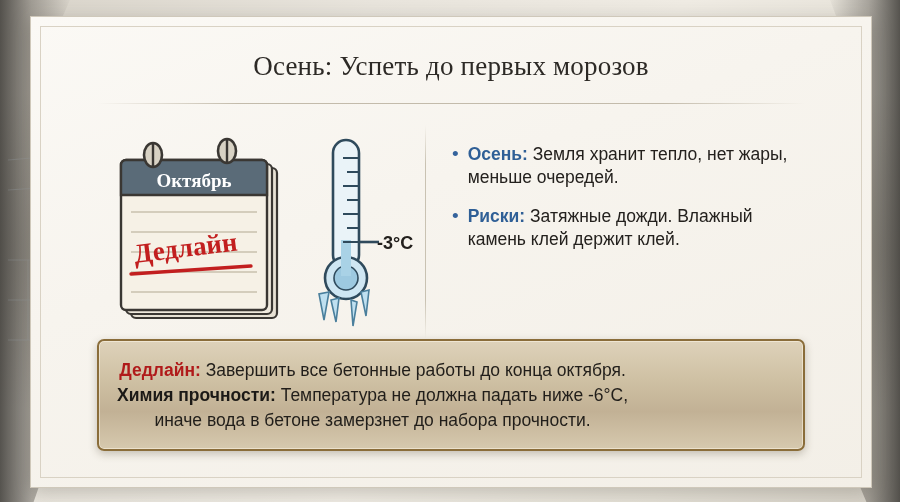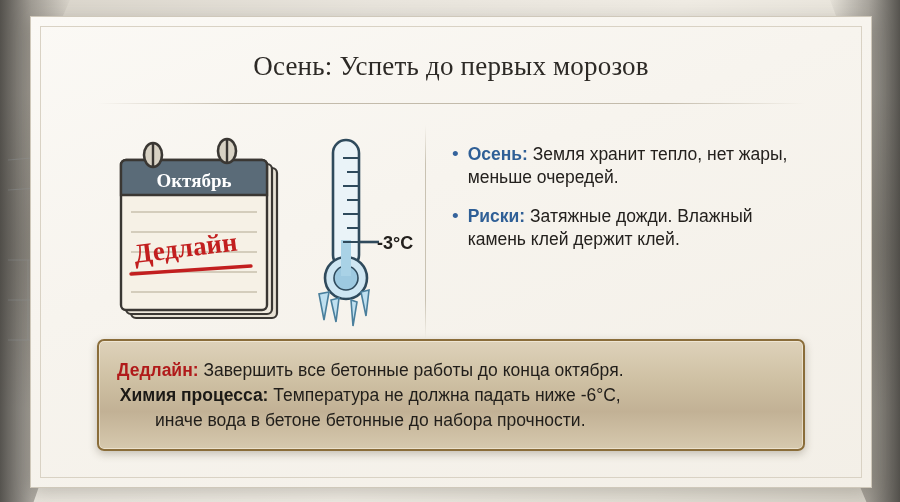--- a/index.html
+++ b/index.html
@@ -311,19 +311,19 @@
           <span class="bullet-dot">•</span>
           <span class="bullet-text"><span class="bullet-label">Риски:</span><span> Затяжные дожди. Влажный камень клей держит клей.</span></span>
         </div>
 
       </div>
     </div>
 
     <div class="banner">
       <div class="banner-inner">
         <span class="kw-red">Дедлайн:</span><span> Завершить все бетонные работы до конца октября.</span><br>
-        <span class="kw-dark">Химия процесса:</span><span> Температура не должна падать ниже -6°C,</span><br>
-        <span>иначе вода в бетоне бетонные до набора прочности.</span>
+        <span class="kw-dark">Химия прочности:</span><span> Температура не должна падать ниже -6°C,</span><br>
+        <span>иначе вода в бетоне замерзнет до набора прочности.</span>
       </div>
     </div>
 
   </div>
 </div>
 
 </body></html>

